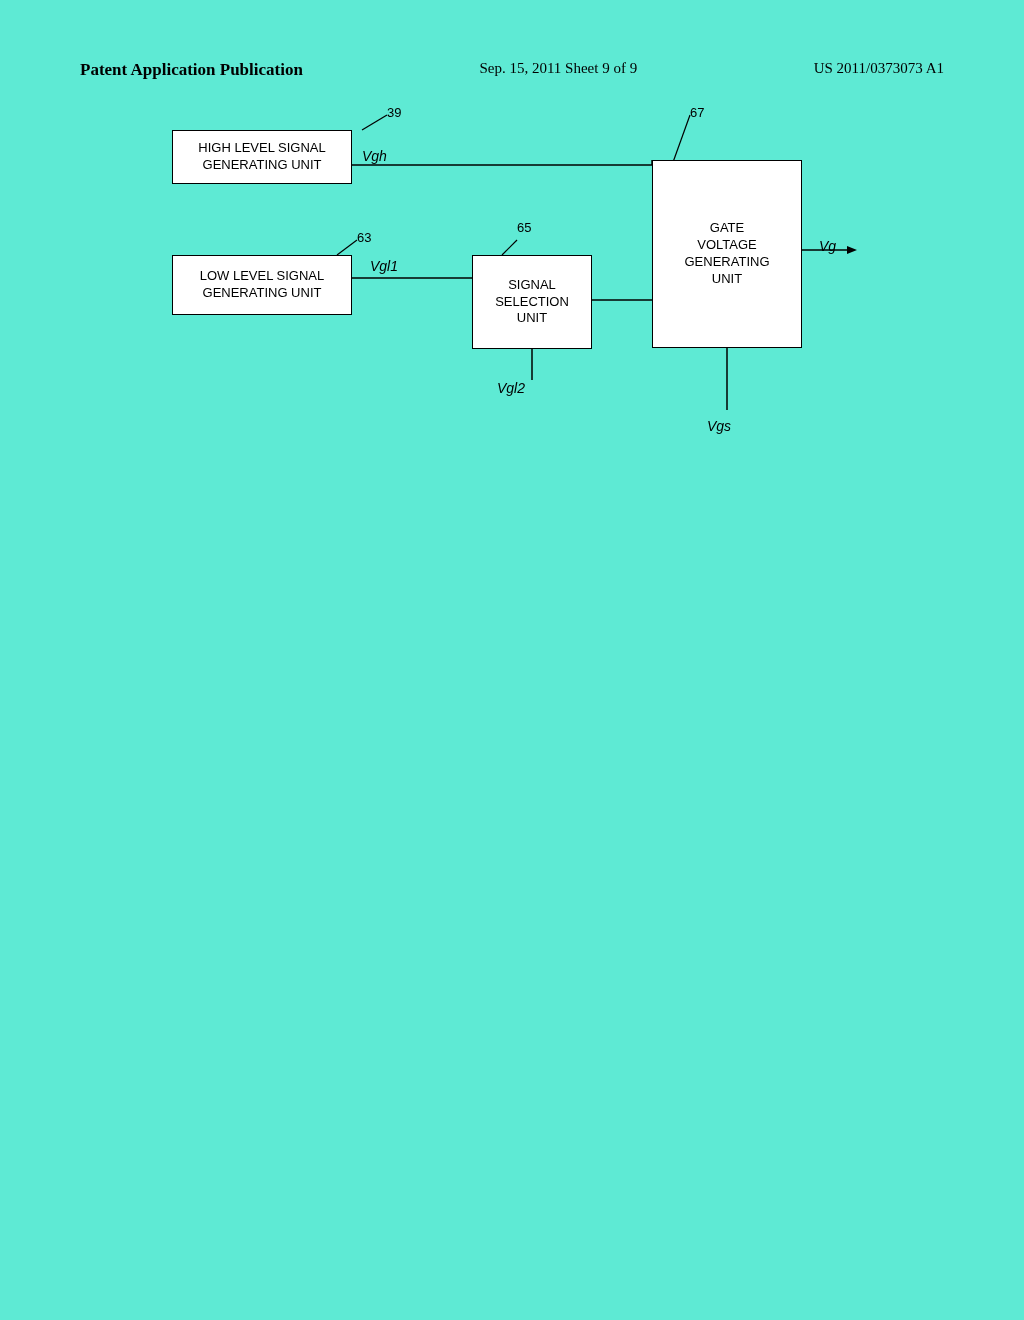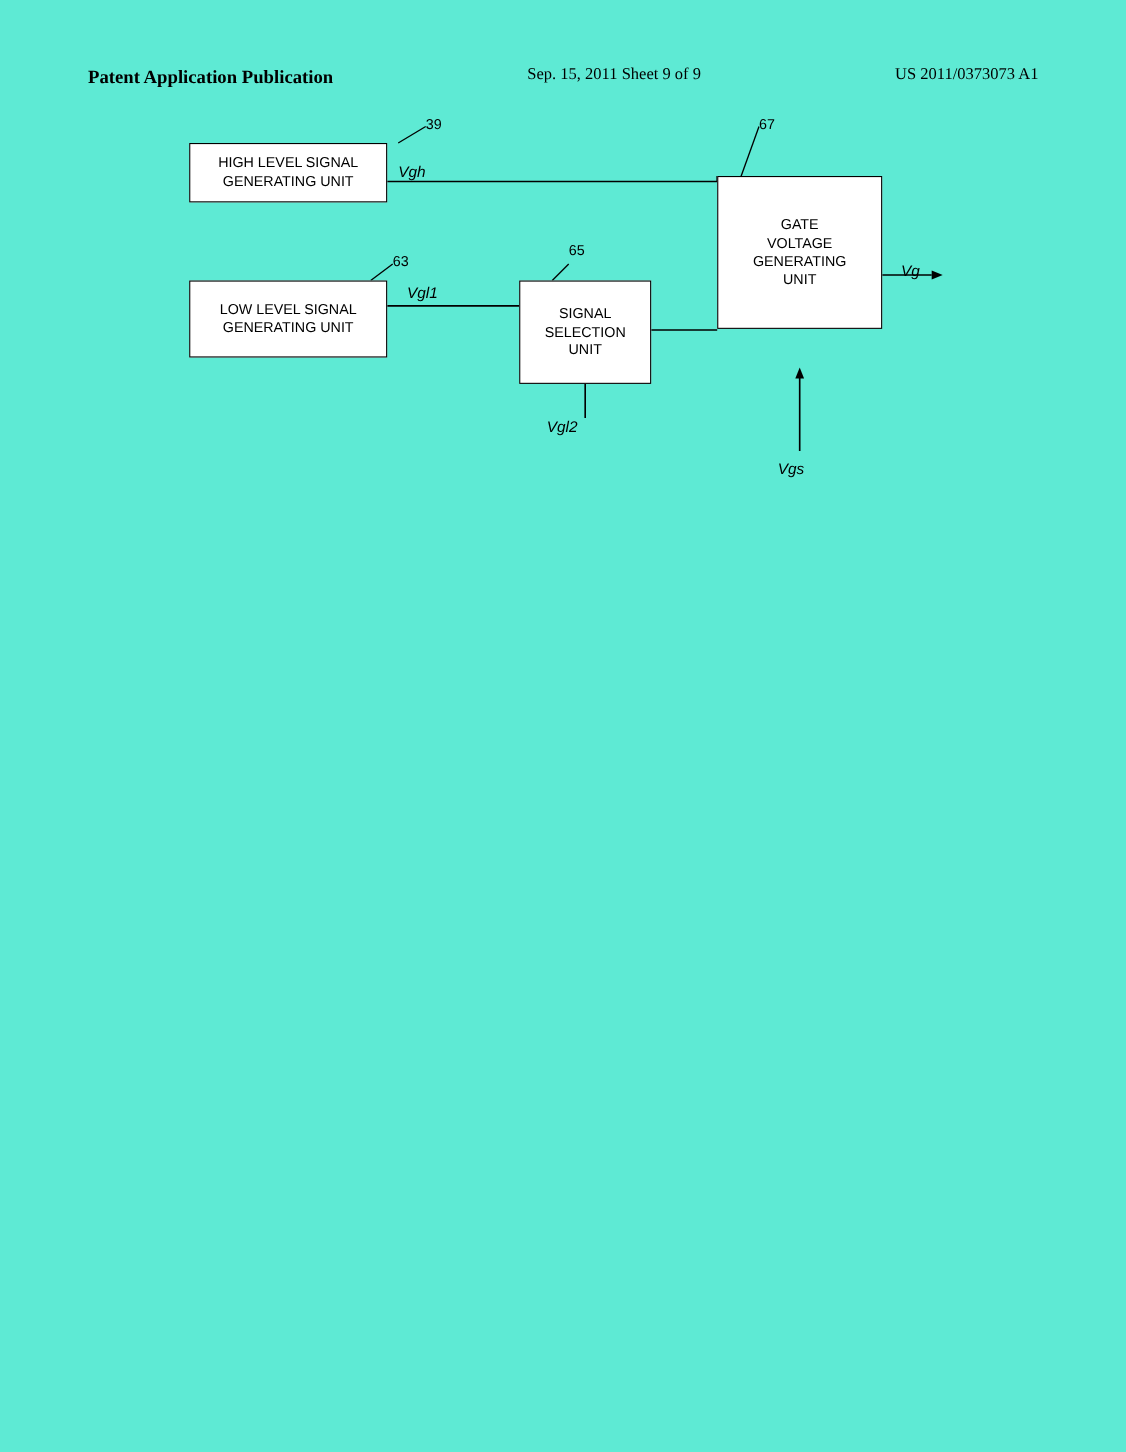--- a/index.html
+++ b/index.html
@@ -136,33 +136,33 @@
 
       <line x1="355" y1="140" x2="340" y2="155" stroke="#000" stroke-width="1.2"></line>
     </svg>
 
     <div class="block" style="left:10px; top:30px; width:180px; height:54px;">
       HIGH LEVEL SIGNAL<br>GENERATING UNIT
     </div>
 
     <div class="ref-label" style="left:225px; top:5px;">39</div>
 
-    <div class="block" style="left:10px; top:155px; width:180px; height:70px;">
+    <div class="block" style="left:10px; top:155px; width:180px; height:60px;">
       LOW LEVEL SIGNAL<br>GENERATING UNIT
     </div>
 
     <div class="ref-label" style="left:195px; top:130px;">63</div>
 
     <div class="block" style="left:310px; top:155px; width:120px; height:94px;">
       SIGNAL<br>SELECTION<br>UNIT
     </div>
 
     <div class="ref-label" style="left:355px; top:120px;">65</div>
 
-    <div class="block" style="left:490px; top:60px; width:150px; height:139px;">
+    <div class="block" style="left:490px; top:60px; width:150px; height:188px;">
       GATE<br>VOLTAGE<br>GENERATING<br>UNIT
     </div>
 
     <div class="ref-label" style="left:528px; top:5px;">67</div>
 
     <div class="signal-label" style="left:200px; top:48px;">Vgh</div>
 
     <div class="signal-label" style="left:208px; top:158px;">Vgl1</div>
 
     <div class="signal-label" style="left:335px; top:280px;">Vgl2</div>

